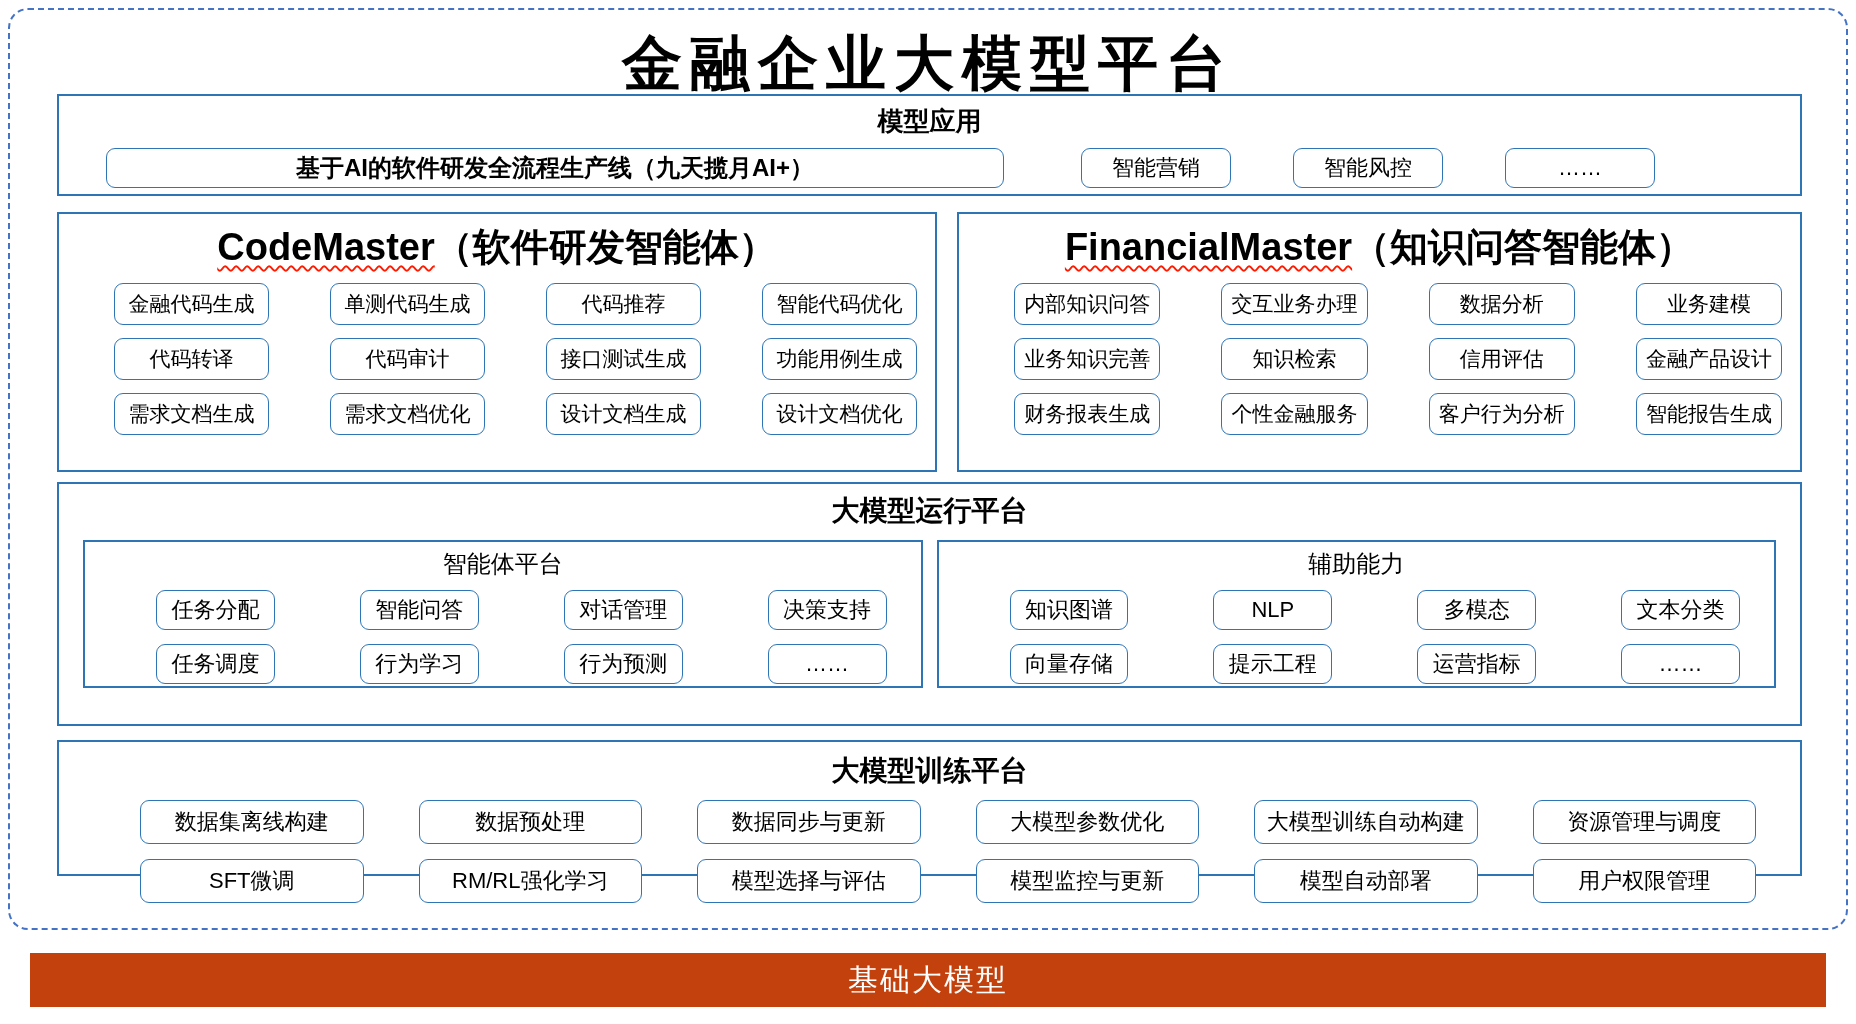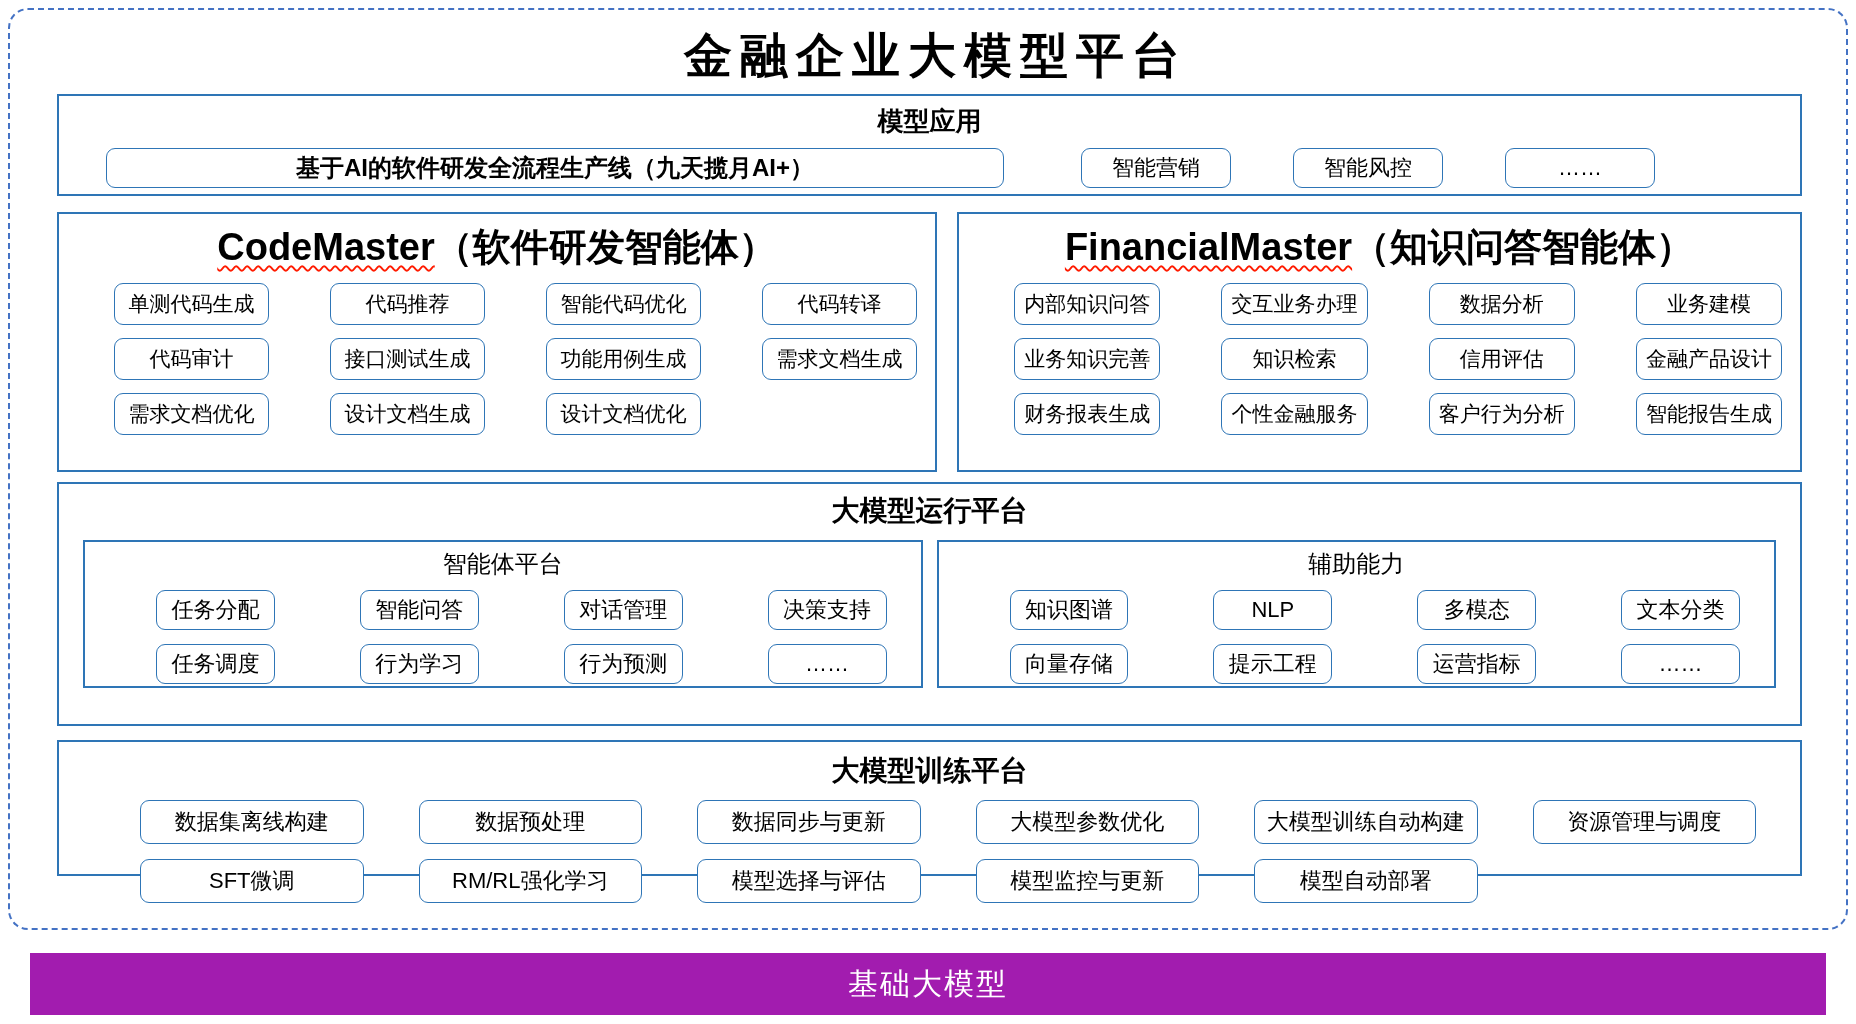--- a/index.html
+++ b/index.html
@@ -3,22 +3,22 @@
 <meta charset="utf-8">
 <style>
   html,body{margin:0;padding:0;background:#ffffff;}
   body{width:1856px;height:1024px;position:relative;overflow:hidden;
        font-family:"Liberation Sans",sans-serif;color:#000;}
 
   
   .frame{position:absolute;left:8px;top:8px;width:1836px;height:918px;
          border:2px dashed #4472C4;border-radius:20px;}
 
-  .page-title{position:absolute;left:8px;top:14px;width:100%;text-align:center;
-      font-family:Liberation Serif, serif;font-weight:bold;font-size:48px;letter-spacing:8px;}
+  .page-title{position:absolute;left:0;top:14px;width:100%;text-align:center;
+      font-family:Liberation Serif, serif;font-weight:bold;font-size:60px;letter-spacing:8px;}
 
   .panel{border:2px solid #2E75B6;background:#fff;box-sizing:border-box;}
 
   .sec-header{ text-align:center;font-weight:bold;font-size:26px;padding-top:8px;}
   .sub-title{ text-align:center;font-weight:normal;font-size:24px;padding-top:6px;}
 
   .rbox{border:1.5px solid #2E75B6;border-radius:9px;background:#fff;
         display:flex;align-items:center;justify-content:center;
         font-size:21px;box-sizing:border-box;margin-left:37px;}
 
@@ -51,22 +51,22 @@
   
   .s4{position:absolute;left:47px;top:730px;width:1745px;height:136px;}
   .s4 .sec-header{font-size:28px;padding-top:10px;}
   .grid6{display:grid;grid-template-columns:repeat(6,1fr);
          column-gap:18px;row-gap:15px;margin-top:10px;padding:0 44px;}
   .grid6 .rbox{height:44px;font-size:22px;}
 
   .s3 .sec-header{font-size:28px;}
 
   
-  .foundation{position:absolute;left:30px;top:953px;width:1796px;height:62px;
-      background:#a21caf;color:#fff;display:flex;align-items:center;justify-content:center;
+  .foundation{position:absolute;left:30px;top:953px;width:1796px;height:54px;
+      background:#c2410c;color:#fff;display:flex;align-items:center;justify-content:center;
       font-size:30px;letter-spacing:2px;font-family:Liberation Serif, serif;}
 </style>
 </head>
 <body>
 
 <div class="frame">
 
   <div class="page-title">金融企业大模型平台</div>
 
   <div class="panel s1">
@@ -79,20 +79,21 @@
     </div>
   </div>
 
   <div class="s2">
 
     <div class="panel agent-left">
       <div class="agent-header">
         <span class="en">CodeMaster</span><span>（软件研发智能体）</span>
       </div>
       <div class="grid4">
+        <div class="rbox">金融代码生成</div>
         <div class="rbox">单测代码生成</div>
         <div class="rbox">代码推荐</div>
         <div class="rbox">智能代码优化</div>
         <div class="rbox">代码转译</div>
         <div class="rbox">代码审计</div>
         <div class="rbox">接口测试生成</div>
         <div class="rbox">功能用例生成</div>
         <div class="rbox">需求文档生成</div>
         <div class="rbox">需求文档优化</div>
         <div class="rbox">设计文档生成</div>
@@ -163,18 +164,19 @@
       <div class="rbox">数据预处理</div>
       <div class="rbox">数据同步与更新</div>
       <div class="rbox">大模型参数优化</div>
       <div class="rbox">大模型训练自动构建</div>
       <div class="rbox">资源管理与调度</div>
       <div class="rbox">SFT微调</div>
       <div class="rbox">RM/RL强化学习</div>
       <div class="rbox">模型选择与评估</div>
       <div class="rbox">模型监控与更新</div>
       <div class="rbox">模型自动部署</div>
+      <div class="rbox">用户权限管理</div>
     </div>
   </div>
 
 </div>
 
 <div class="foundation">基础大模型</div>
 
 </body></html>

